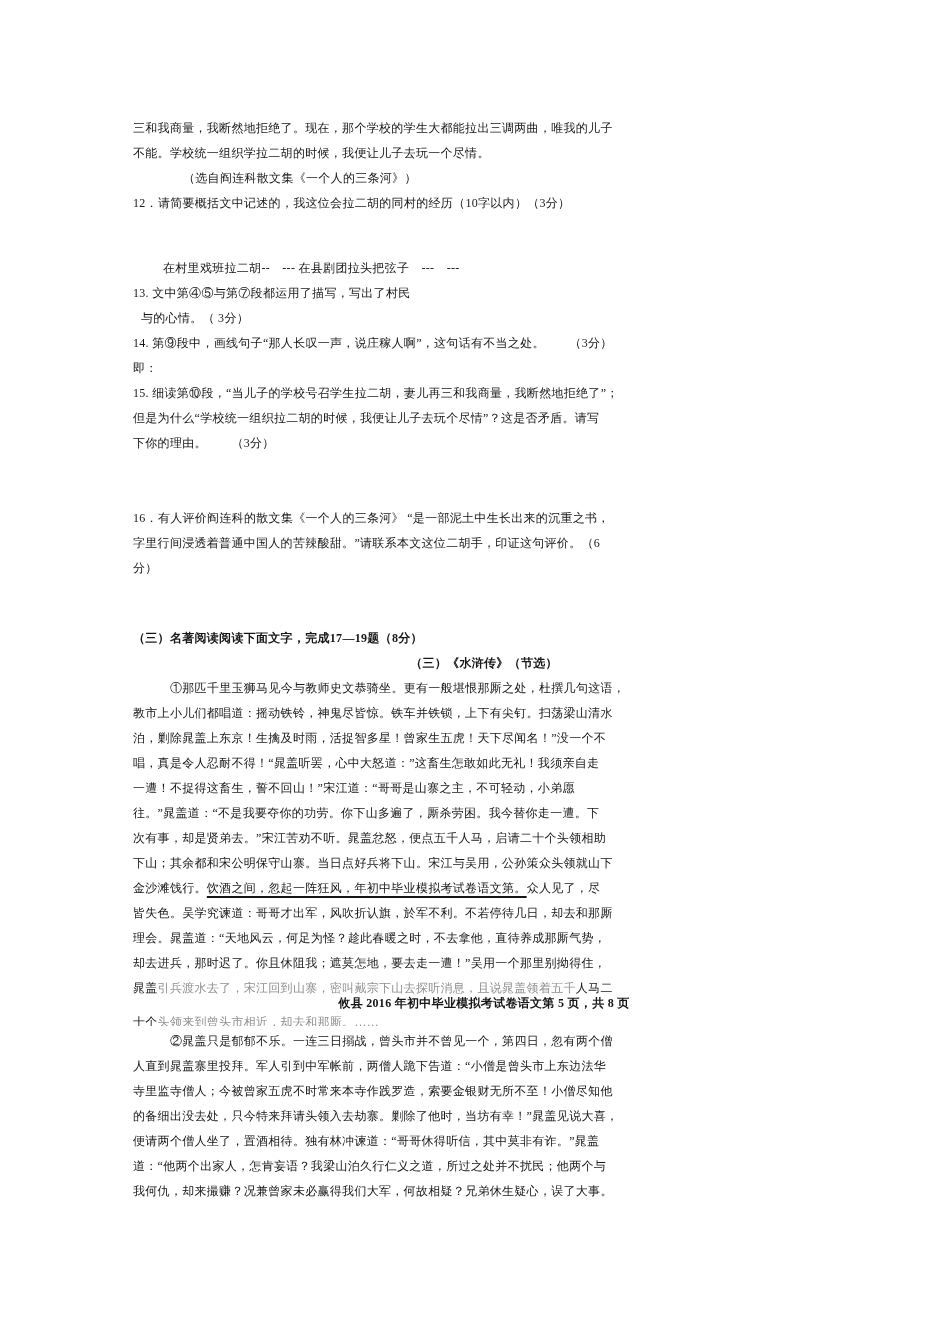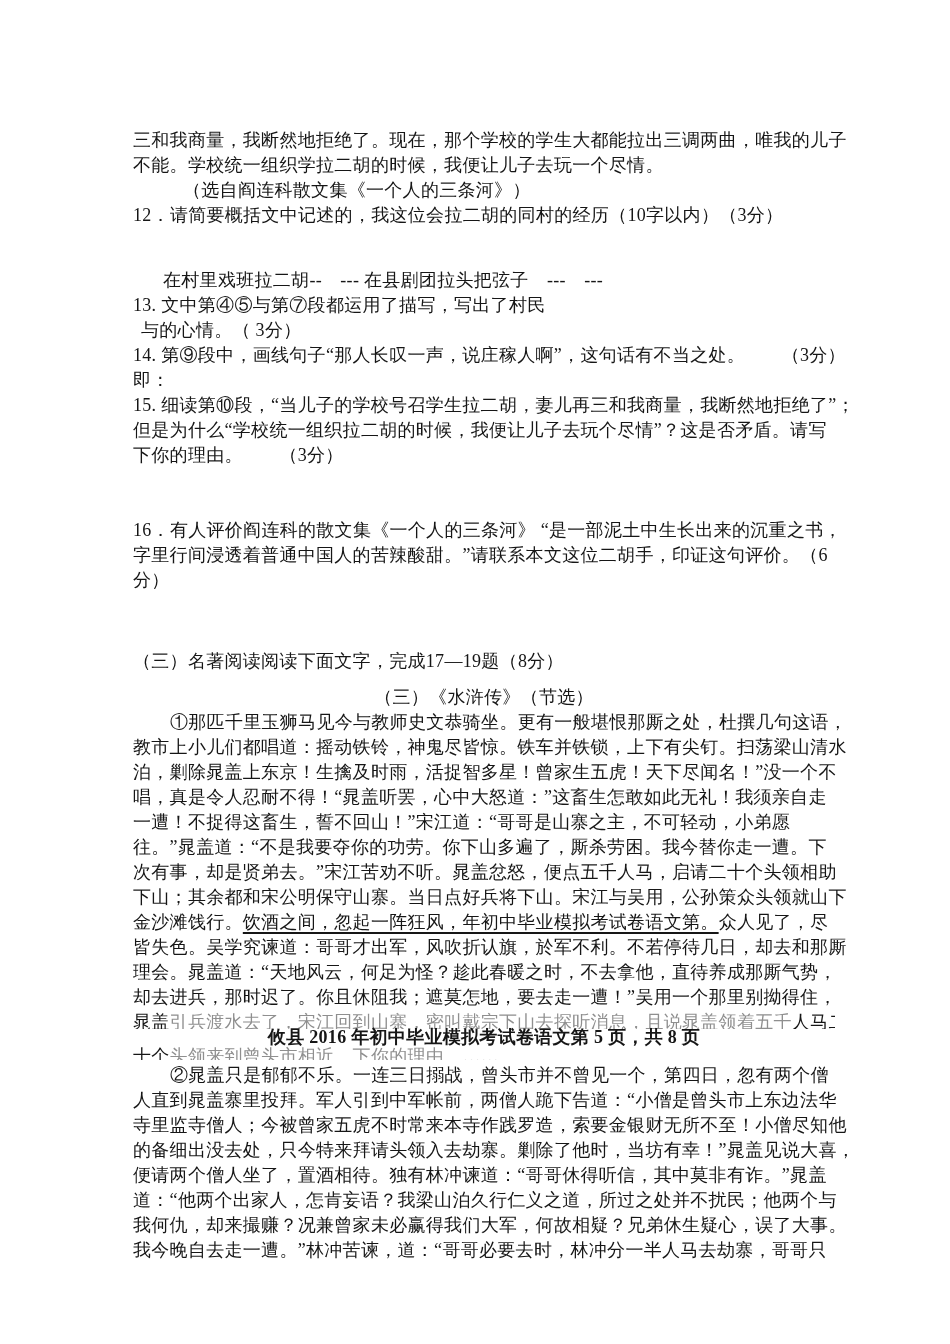--- a/index.html
+++ b/index.html
@@ -8,28 +8,28 @@
     width:950px;
     height:1344px;
     background:#ffffff;
     overflow:hidden;
     font-family:"Liberation Serif","DejaVu Serif",serif;
     color:#161616;
   }
   .content {
     position:absolute;
     left:133px;
-    top:128px;
+    top:116px;
     width:702px;
-    font-size:18px;
+    font-size:12px;
     line-height:25px;
     letter-spacing:0.3px;
   }
   .line { white-space:pre; }
-  .b { font-weight:normal;margin-top:11px; }
+  .b { font-weight:bold; }
   .center { text-align:center; }
   .ind1 { padding-left:8px; }
   .ind2 { padding-left:30px;margin-top:40px; }
   .ind3 { padding-left:50px; }
   .indp { padding-left:37px; }
   .sp50 { height:50px; }
   .sp45 { height:45px; }
   .useg { text-decoration:underline; text-underline-offset:4px; text-decoration-thickness:1.5px; }
   .faded { color:#8f8f8f; }
   .ov-a { height:19px; overflow:hidden; margin-bottom:-3px; }
@@ -67,23 +67,22 @@
       <div class="line"><span>一遭！不捉得这畜生，誓不回山！”宋江道：“哥哥是山寨之主，不可轻动，小弟愿</span></div>
       <div class="line"><span>往。”晁盖道：“不是我要夺你的功劳。你下山多遍了，厮杀劳困。我今替你走一遭。下</span></div>
       <div class="line"><span>次有事，却是贤弟去。”宋江苦劝不听。晁盖忿怒，便点五千人马，启请二十个头领相助</span></div>
       <div class="line"><span>下山；其余都和宋公明保守山寨。当日点好兵将下山。宋江与吴用，公孙策众头领就山下</span></div>
       <div class="line"><span>金沙滩饯行。</span><span class="useg">饮酒之间，忽起一阵狂风，年初中毕业模拟考试卷语文第。</span><span>众人见了，尽</span></div>
       <div class="line"><span>皆失色。吴学究谏道：哥哥才出军，风吹折认旗，於军不利。不若停待几日，却去和那厮</span></div>
       <div class="line"><span>理会。晁盖道：“天地风云，何足为怪？趁此春暖之时，不去拿他，直待养成那厮气势，</span></div>
       <div class="line"><span>却去进兵，那时迟了。你且休阻我；遮莫怎地，要去走一遭！”吴用一个那里别拗得住，</span></div>
       <div class="line ov-a"><span>晁盖</span><span class="faded">引兵渡水去了，宋江回到山寨，密叫戴宗下山去探听消息，且说晁盖领着五千</span><span>人马二</span></div>
       <div class="line footer-line"><span>攸县 2016 年初中毕业模拟考试卷语文第 5 页，共 8 页</span></div>
-      <div class="line ov-b"><span>十个</span><span class="faded">头领来到曾头市相近，下你的理由。……</span></div>
+      <div class="line ov-b"><span>十个</span><span class="faded">头领来到曾头市相近，却去和那厮。……</span></div>
       <div class="line indp"><span>②晁盖只是郁郁不乐。一连三日搦战，曾头市并不曾见一个，第四日，忽有两个僧</span></div>
       <div class="line"><span>人直到晁盖寨里投拜。军人引到中军帐前，两僧人跪下告道：“小僧是曾头市上东边法华</span></div>
       <div class="line"><span>寺里监寺僧人；今被曾家五虎不时常来本寺作践罗造，索要金银财无所不至！小僧尽知他</span></div>
       <div class="line"><span>的备细出没去处，只今特来拜请头领入去劫寨。剿除了他时，当坊有幸！”晁盖见说大喜，</span></div>
       <div class="line"><span>便请两个僧人坐了，置酒相待。独有林冲谏道：“哥哥休得听信，其中莫非有诈。”晁盖</span></div>
       <div class="line"><span>道：“他两个出家人，怎肯妄语？我梁山泊久行仁义之道，所过之处并不扰民；他两个与</span></div>
       <div class="line"><span>我何仇，却来撮赚？况兼曾家未必赢得我们大军，何故相疑？兄弟休生疑心，误了大事。</span></div>
-      <div class="line"><span>我今晚自去走一遭。”林冲苦谏，道：“哥哥必要去时，林冲分一半人马去劫寨，哥哥只</span></div>
     </div>
 </div>
 
 </body></html>

